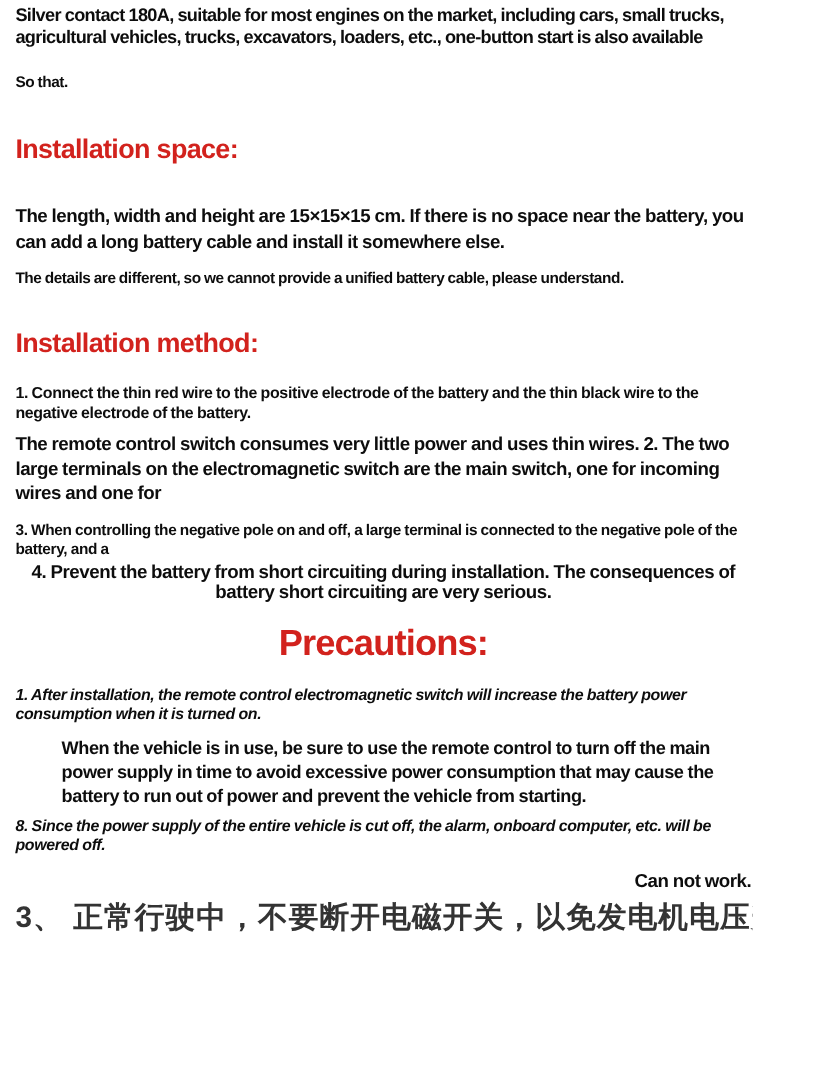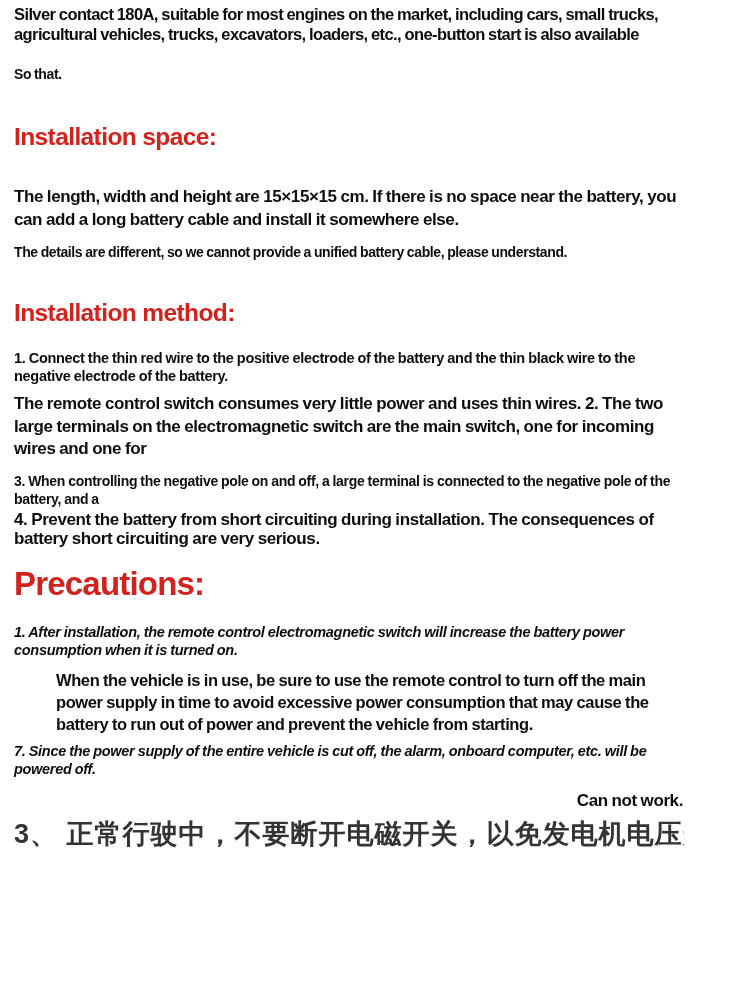--- a/index.html
+++ b/index.html
@@ -93,20 +93,21 @@
     line-height: 17px;
     max-width: 470px;
     margin-top: 6px;
     margin-left: 50px;
   }
   .step4 {
     font-size: 17px;
     line-height: 19.5px;
     max-width: 728px;
     margin-top: 2px;
+    text-align: center;
   }
   .precautions-heading {
     font-size: 33px;
     line-height: 42px;
     margin-top: 14px;
     letter-spacing: -0.8px;
   }
   .prec-small {
     font-size: 14.5px;
     line-height: 18px;
@@ -160,25 +161,25 @@
   <div class="para step-small">1. Connect the thin red wire to the positive electrode of the battery and the thin black wire to the negative electrode of the battery.</div>
 
   <div class="para step-big">The remote control switch consumes very little power and uses thin wires. 2. The two large terminals on the electromagnetic switch are the main switch, one for incoming wires and one for</div>
 
 
   <div class="para step3">3. When controlling the negative pole on and off, a large terminal is connected to the negative pole of the battery, and a</div>
 
 
   <div class="para step4">4. Prevent the battery from short circuiting during installation. The consequences of battery short circuiting are very serious.</div>
 
-  <h1 class="red-heading precautions-heading" style="margin-bottom:0;">Precautions:</h1>
+  <h1 class="red-heading precautions-heading" style="margin-bottom:0;text-align:center;">Precautions:</h1>
 
   <div class="para prec-small">1. After installation, the remote control electromagnetic switch will increase the battery power consumption when it is turned on.</div>
 
   <div class="para prec1-cont">When the vehicle is in use, be sure to use the remote control to turn off the main power supply in time to avoid excessive power consumption that may cause the battery to run out of power and prevent the vehicle from starting.</div>
 
-  <div class="para prec-small prec2">7. Since the power supply of the entire vehicle is cut off, the alarm, onboard computer, etc. will be powered off.</div>
+  <div class="para prec-small prec2">8. Since the power supply of the entire vehicle is cut off, the alarm, onboard computer, etc. will be powered off.</div>
 
   <div class="para cannot-work">Can not work.</div>
 
   <div class="bottom-cutoff">3、 正常行驶中，不要断开电磁开关，以免发电机电压升高</div>
 
 </div>
 
 </body></html>

